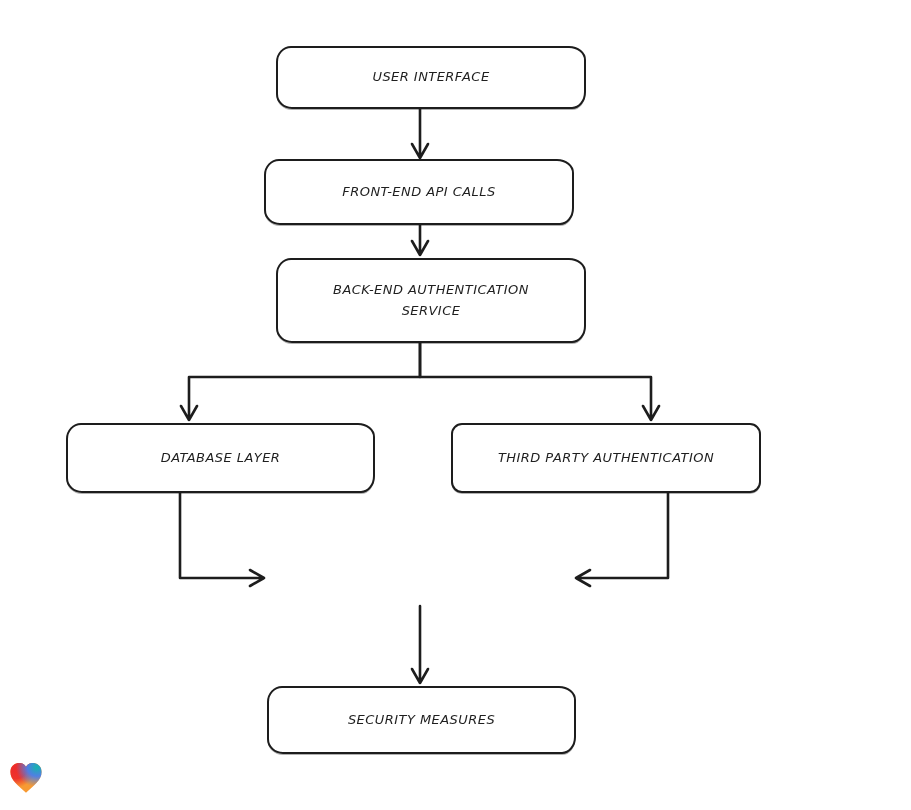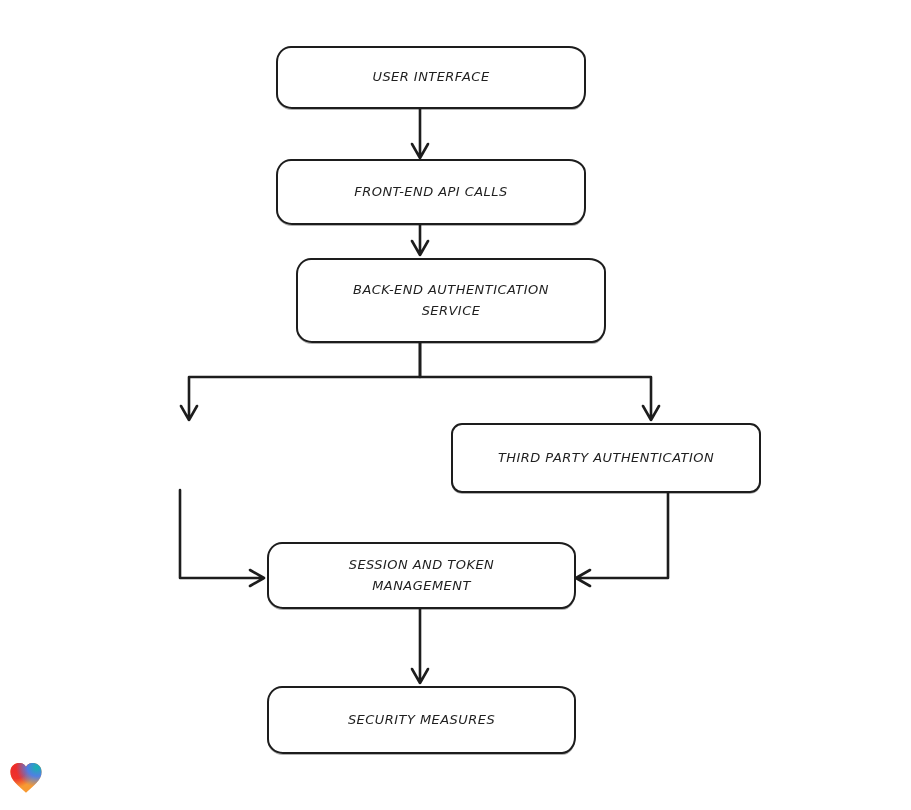--- a/index.html
+++ b/index.html
@@ -41,22 +41,22 @@
     text-align: center;
   }
   .node-label {
     font-style: italic;
     font-size: 13px;
     letter-spacing: 0.45px;
     color: #1f1f1f;
     line-height: 1.55;
   }
   #node-user-interface { left: 276px; top: 46px;  width: 306px; height: 59px; }
-  #node-front-end      { left: 276px; top: 159px; width: 306px; height: 62px; }
-  #node-back-end       { left: 276px; top: 258px; width: 306px; height: 81px; margin-left: 20px; }
+  #node-front-end      { left: 264px; top: 159px; width: 306px; height: 62px; }
+  #node-back-end       { left: 276px; top: 258px; width: 306px; height: 81px; }
   #node-database       { left: 66px;  top: 423px; width: 305px; height: 66px; }
   #node-third-party    { left: 451px; top: 423px; width: 306px; height: 66px; border-radius: 11px; }
   #node-session        { left: 267px; top: 542px; width: 305px; height: 63px; }
   #node-security       { left: 267px; top: 686px; width: 305px; height: 64px; align-items: center; }
 
   #node-back-end .node-label { max-width: 235px; }
   #node-session  .node-label { max-width: 190px; }
 
   .logo {
     position: absolute;
@@ -87,28 +87,28 @@
   </div>
 
   <div class="node" id="node-front-end">
     <span class="node-label">FRONT-END API CALLS</span>
   </div>
 
   <div class="node" id="node-back-end">
     <span class="node-label">BACK-END AUTHENTICATION SERVICE</span>
   </div>
 
+  <div class="node" id="node-database">
+    <span class="node-label">DATABASE LAYER</span>
+  </div>
 
   <div class="node" id="node-third-party">
     <span class="node-label">THIRD PARTY AUTHENTICATION</span>
   </div>
 
-  <div class="node" id="node-session">
-    <span class="node-label">SESSION AND TOKEN MANAGEMENT</span>
-  </div>
 
   <div class="node" id="node-security">
     <span class="node-label">SECURITY MEASURES</span>
   </div>
 
   <svg class="logo" viewBox="0 0 32 30" aria-hidden="true">
     <defs>
       <clipPath id="heartClip">
         <path d="M16 28.5 C 9.5 23 2 17 2 10.2 C 2 5.6 5.7 2 10 2 C 12.6 2 14.9 3.4 16 5.6 C 17.1 3.4 19.4 2 22 2 C 26.3 2 30 5.6 30 10.2 C 30 17 22.5 23 16 28.5 Z"></path>
       </clipPath>

